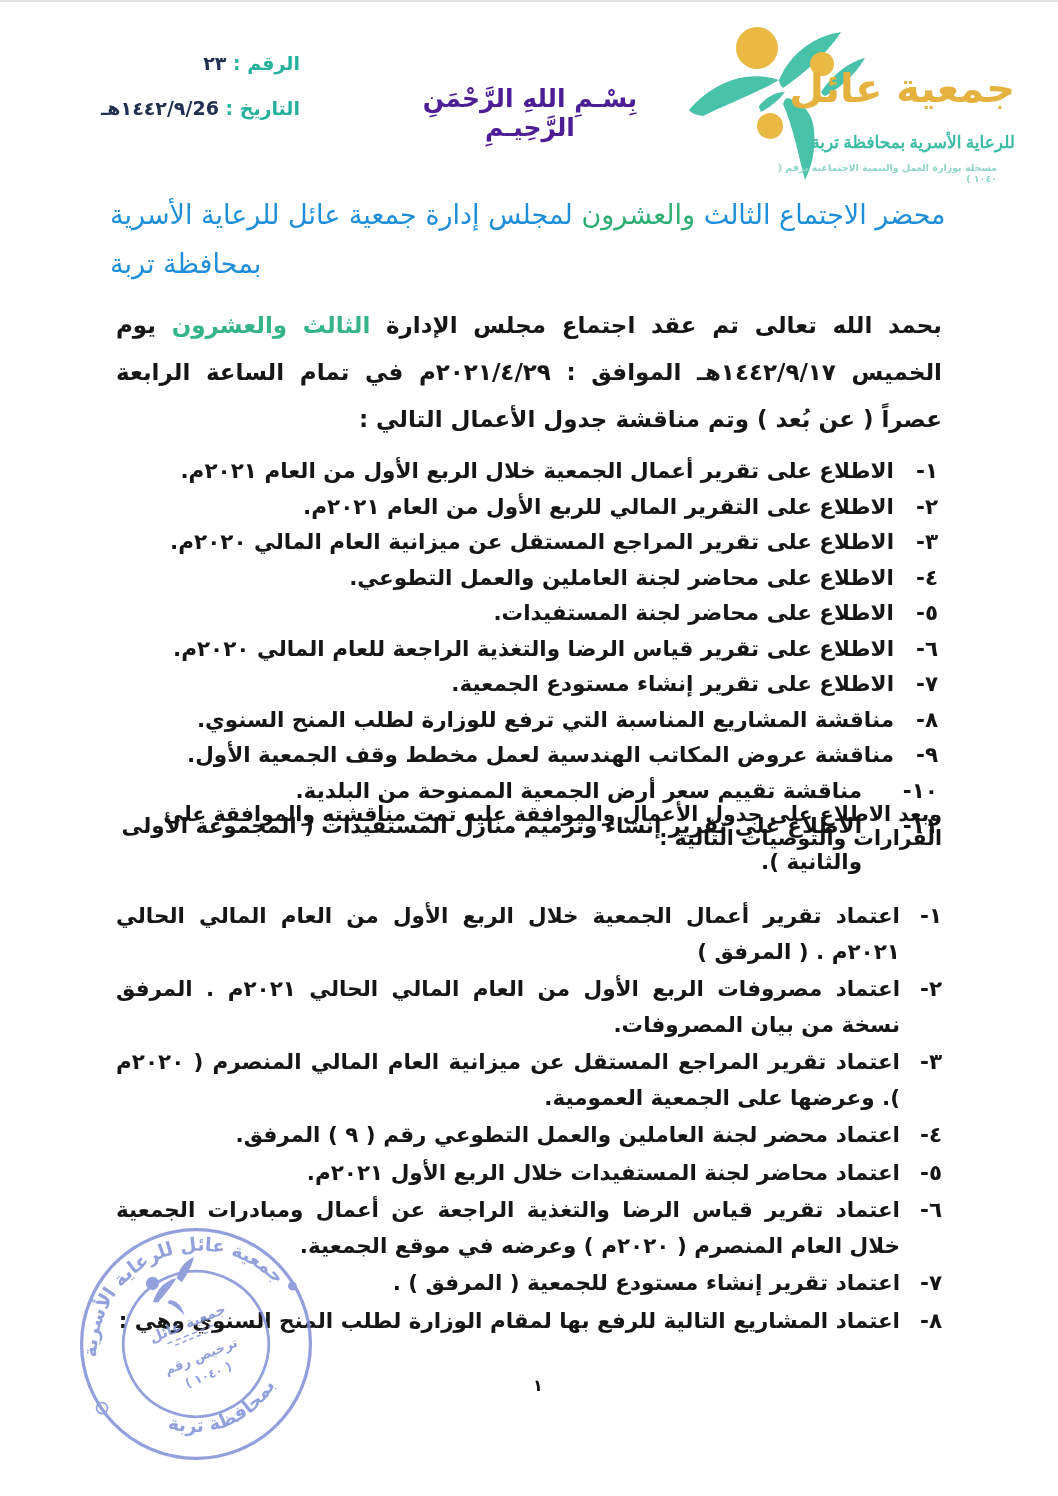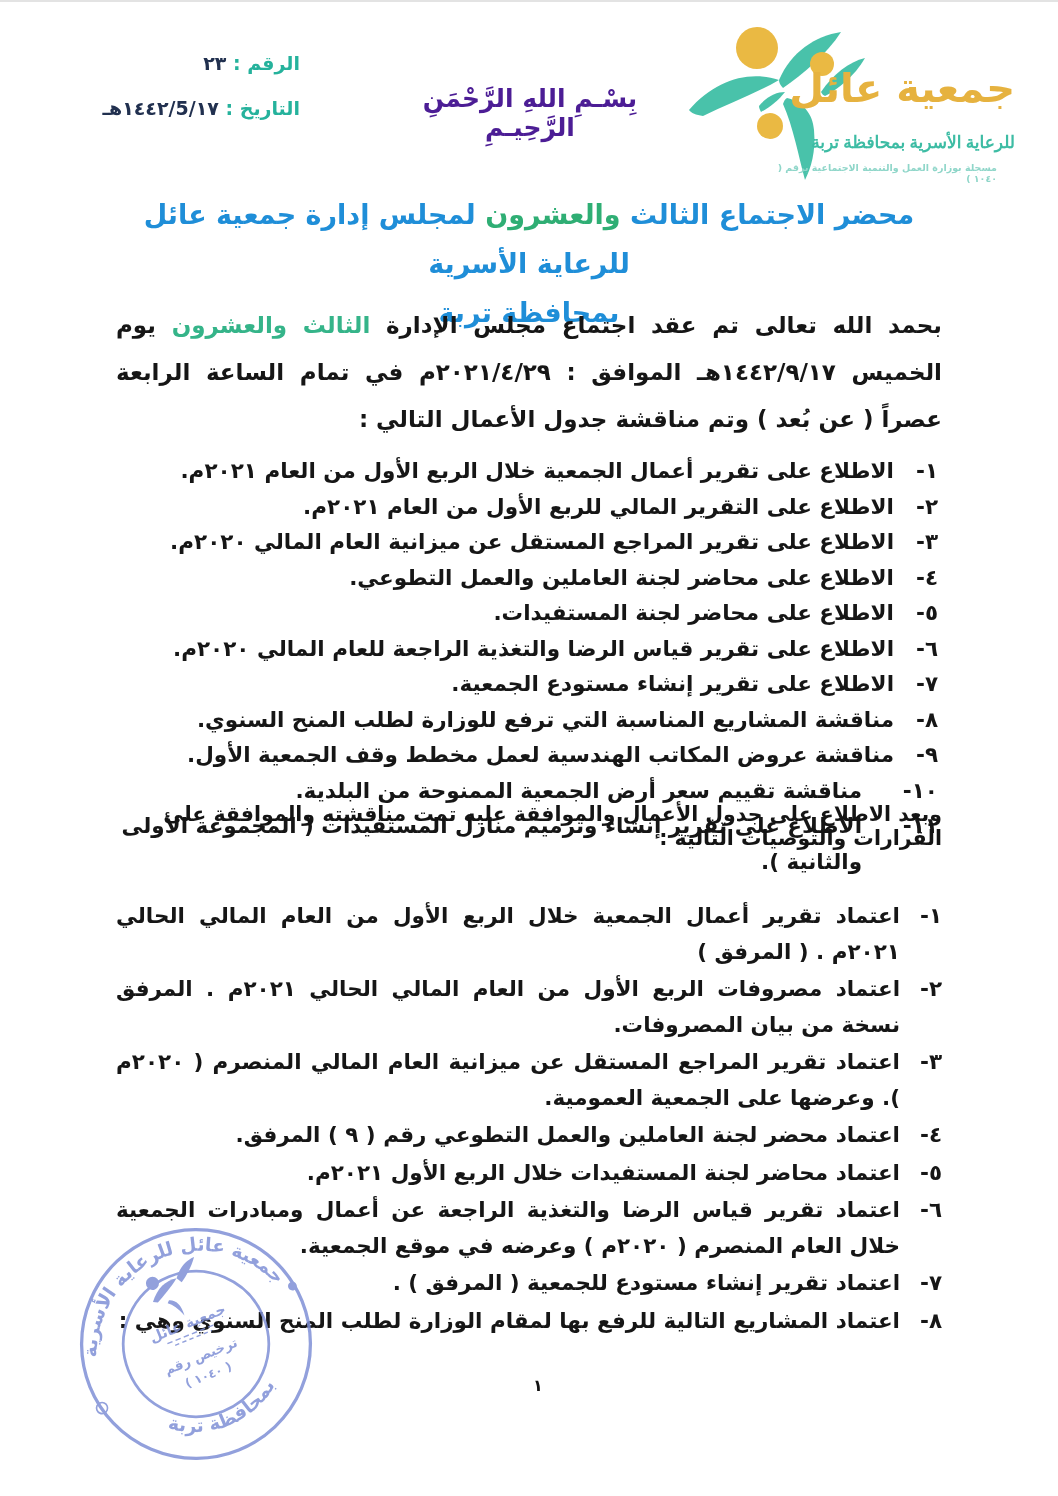--- a/index.html
+++ b/index.html
@@ -30,22 +30,22 @@
   .logo .subtitle {
     position:absolute; top:122px; right:2px; width:232px; text-align:right;
     font-size:17px; font-weight:bold; color:#3dbca4;font-family:Liberation Serif, serif;
   }
   .logo .registration {
     position:absolute; top:152px; right:20px; width:232px; text-align:right;
     font-size:9.5px; font-weight:bold; color:#8fd6c9;
   }
   
   .title {
-    position:absolute; top:188px; left:110px; width:838px; text-align:center;
-    font-size:27px; font-weight:bold; color:#1f8ed8; line-height:49px;
+    position:absolute; top:188px; left:110px; width:838px; text-align:left;
+    font-size:27px; font-weight:normal; color:#1f8ed8; line-height:49px;
   }
   .title .hl { color:#2fae74; }
   
   .intro {
     position:absolute; top:300px; left:116px; width:826px;
     font-size:23px; font-weight:bold; color:#161616;
     text-align:justify; line-height:47px;
   }
   .intro .hl { color:#35b489; }
   
@@ -72,21 +72,21 @@
 
 <div class="page">
 
   <div class="meta">
     <div class="row">
       <span class="lbl">الرقم :</span>
       <span class="val">٢٣</span>
     </div>
     <div class="row">
       <span class="lbl">التاريخ :</span>
-      <span class="val">١٤٤٢/5/١٧هـ</span>
+      <span class="val">١٤٤٢/٩/26هـ</span>
     </div>
   </div>
 
   <div class="bismillah">بِسْـمِ اللهِ الرَّحْمَنِ الرَّحِيـمِ</div>
 
   <div class="logo">
     <svg class="figs" width="186" height="170" viewBox="0 0 186 170">
       <g fill="#49c2aa">
         <path d="M6,100 C32,70 66,60 96,70 C72,84 44,94 20,106 C13,105 8,103 6,100 Z"></path>
         <path d="M96,70 C108,42 132,26 158,22 C144,44 120,64 100,78 C97,75 96,72 96,70 Z"></path>

